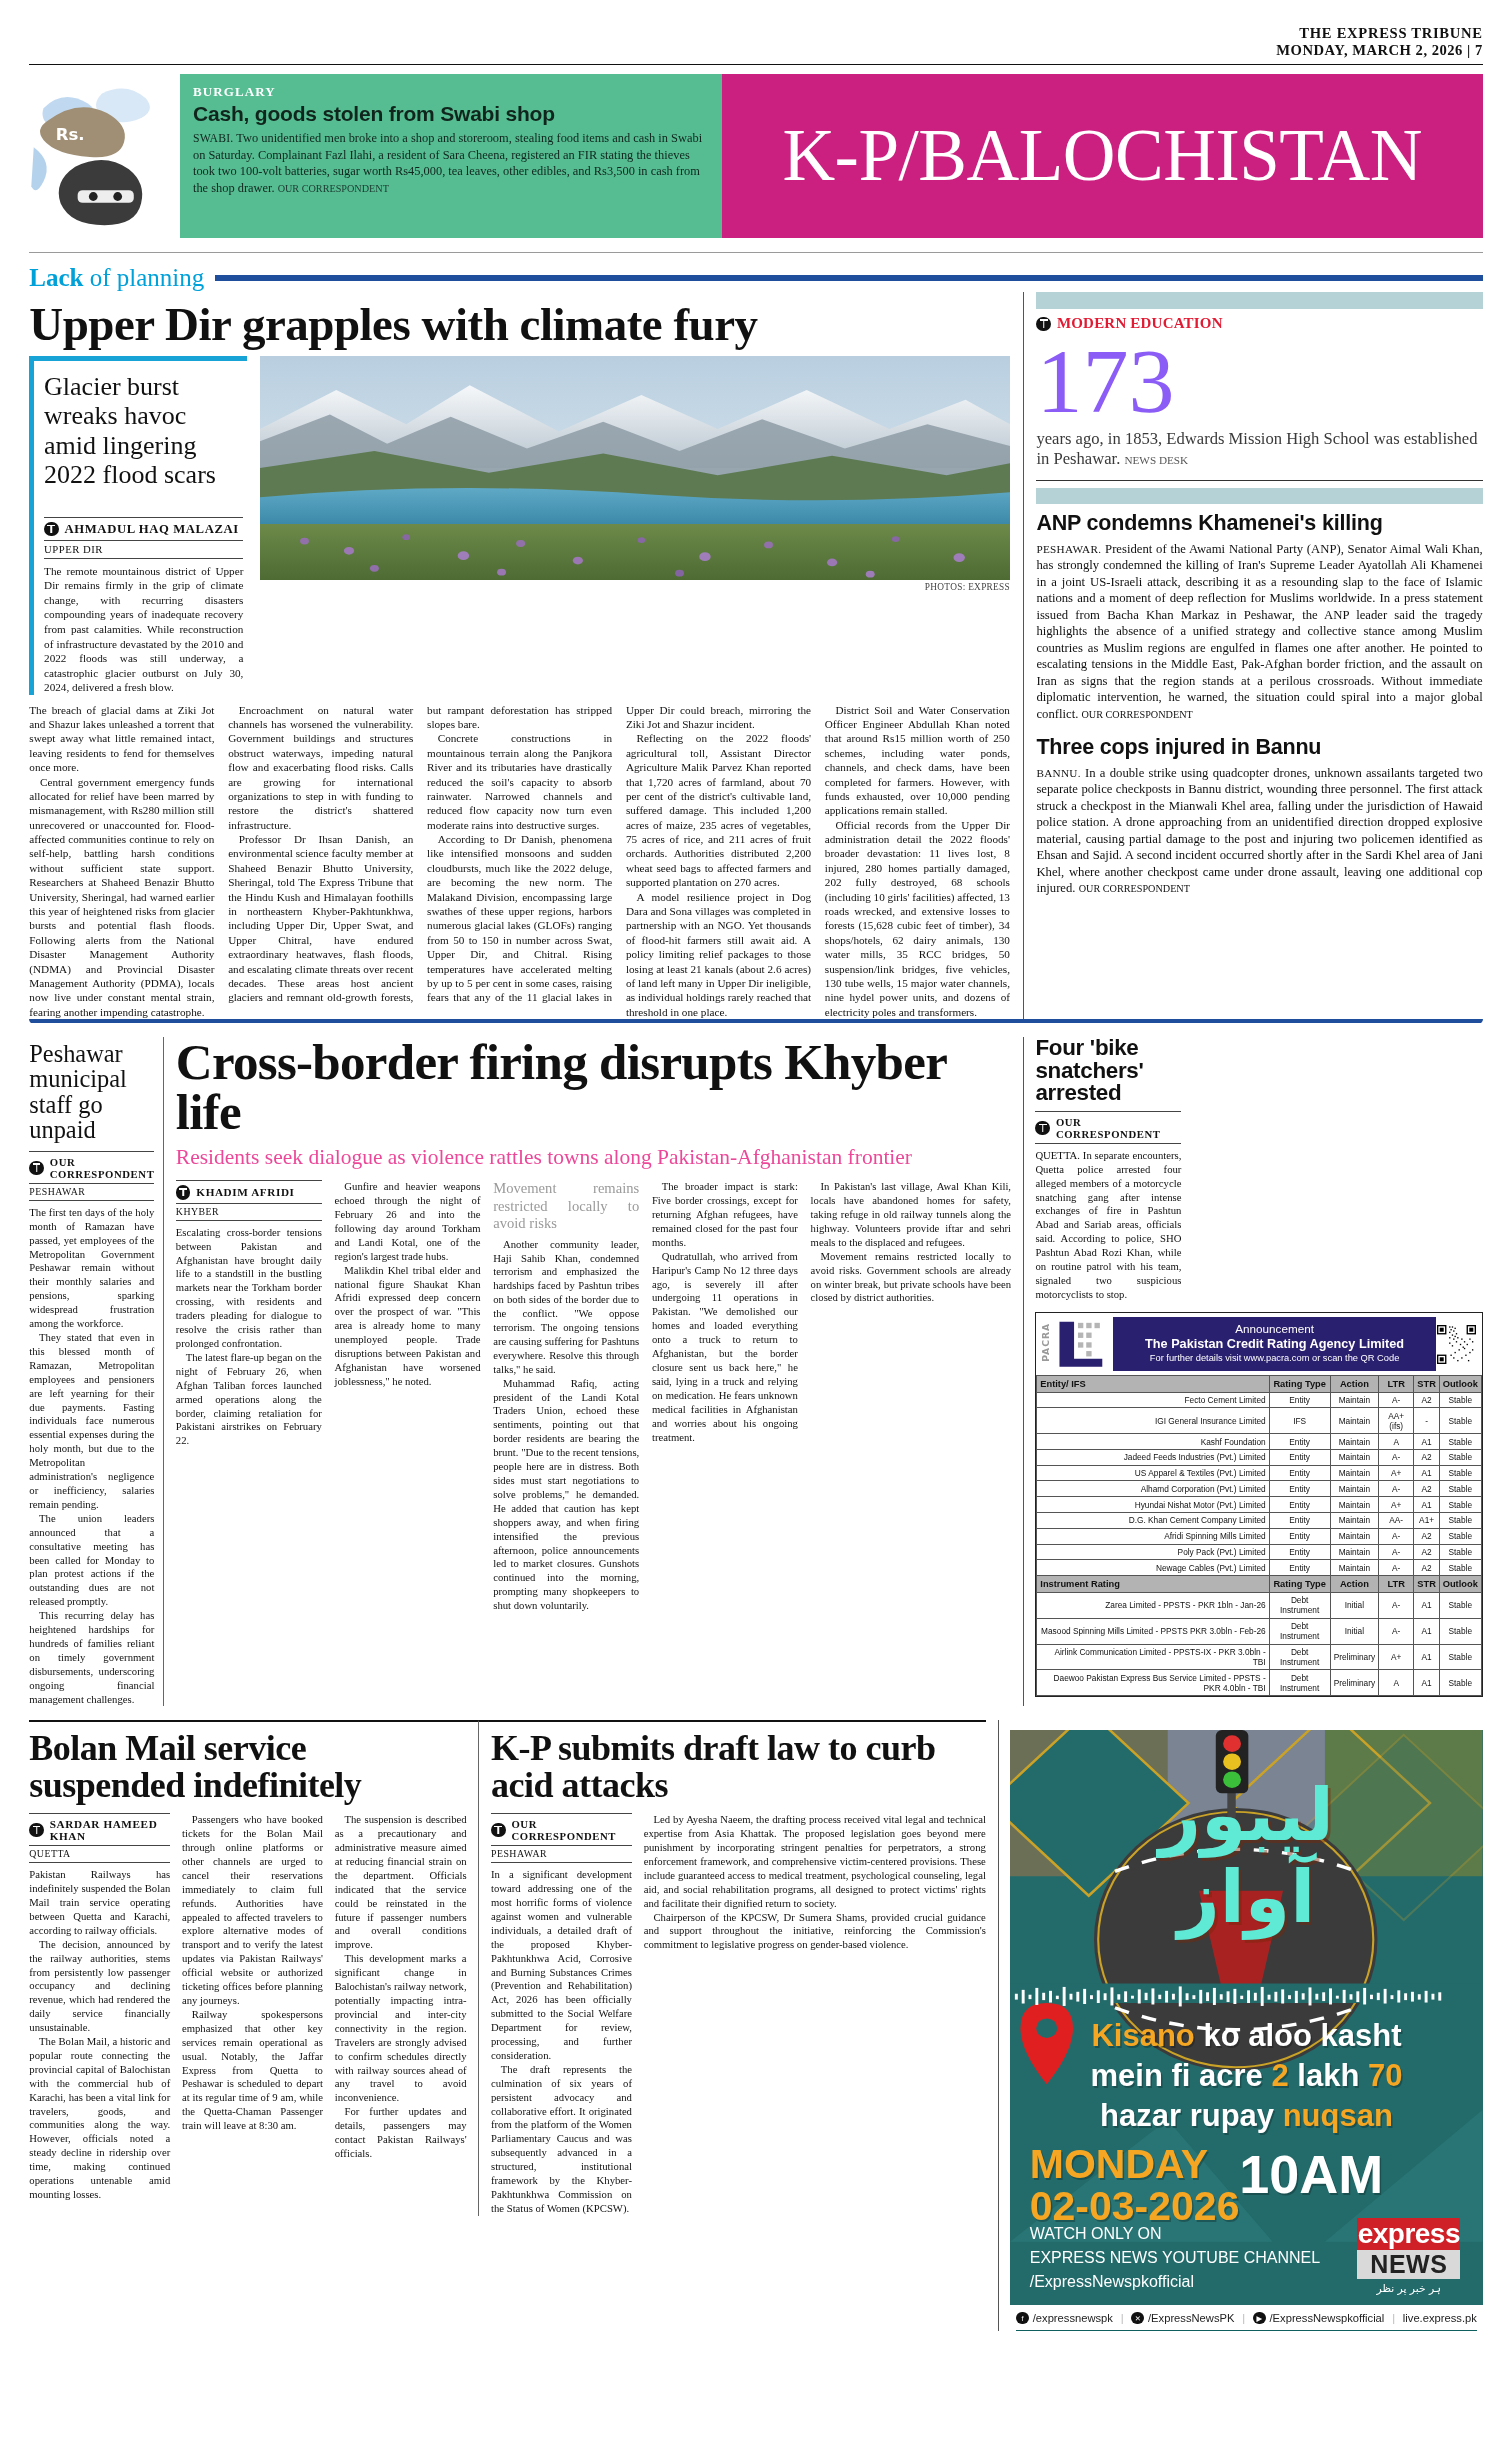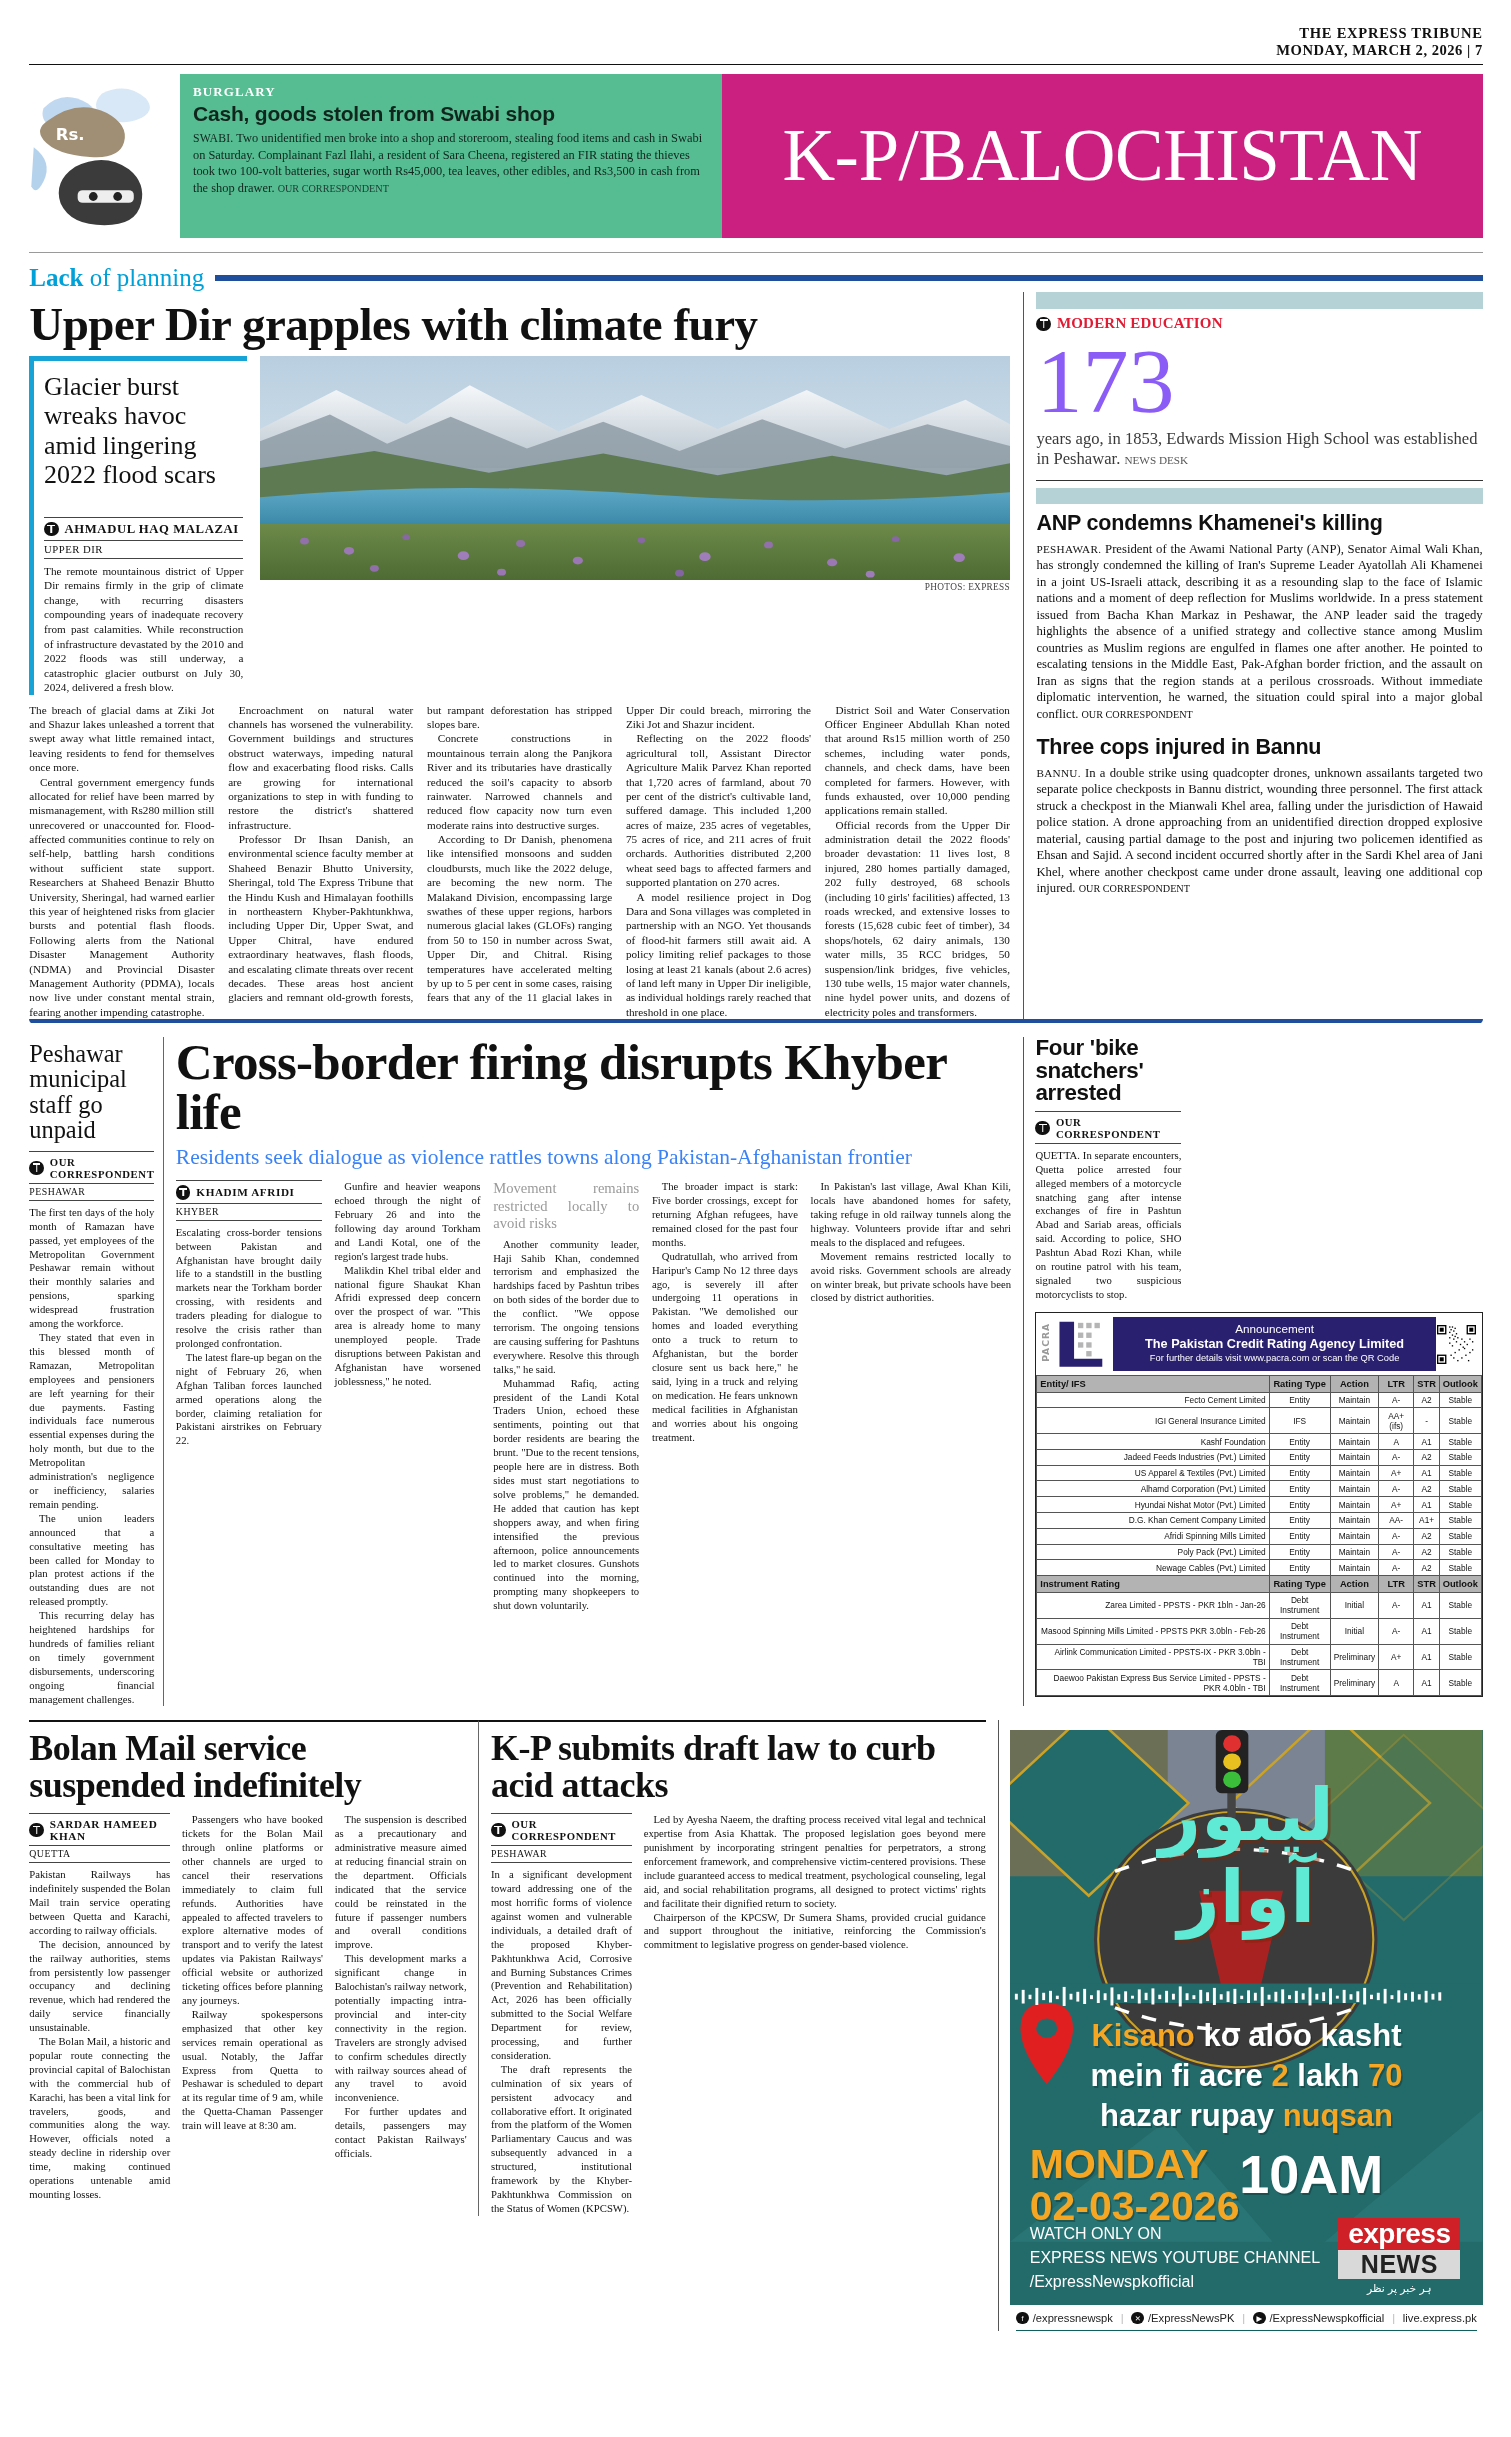--- a/index.html
+++ b/index.html
@@ -107,21 +107,21 @@
   
   .blk2 { margin:12.7px 5.9px 0 5.9px; display:flex; }
   .b2-left { flex:0 0 113px; padding-right:8.8px; }
   .b2-mid { flex:1 1 auto; border-left:1px solid #666; padding:0 11.7px; }
   .b2-right { flex:0 0 460px; border-left:1px solid #555; padding-left:11.7px; }
   .b2-left h3 { font-family:"Liberation Serif", serif; font-weight:400; font-size:24.4px;
                 line-height:1.05; margin:3.9px 0 7.8px 0; }
   .b2-head { font-family:"Liberation Serif", serif; font-size:51px; line-height:0.99;
              margin:0 0 7.8px 0; letter-spacing:-0.7px; }
   .b2-sub { font-family:"Liberation Serif", serif; font-size:21.5px; line-height:1.16;
-            color:#3b82f6; margin:0 0 9.8px 0; }
+            color:#ec4899; margin:0 0 9.8px 0; }
   .pull { font-family:"Liberation Serif", serif; font-size:14.6px; line-height:1.2;
           color:#9a9a9a; }
 
   .b2r-head { font-family:"Liberation Sans", sans-serif; font-weight:700; font-size:22.4px;
               line-height:1.02; margin:0 0 5.9px 0; letter-spacing:-0.3px; }
 
   
   .pacra { border:1.5px solid #222; margin-top:10.7px; background:#fff; }
   .pacra-top { display:flex; align-items:stretch; padding:3.9px; gap:0; }
   .pacra-logo { flex:0 0 73px; background:#fff; position:relative; }
@@ -174,21 +174,21 @@
               color:#ffffff; text-shadow:1.5px 1.5px 0 rgba(0,0,0,.25); }
   .ad-line3 .hi { color:#f5a623; }
   .ad-when { position:absolute; left:19.5px; top:414px; font-family:"Liberation Sans", sans-serif;
              font-weight:700; color:#f5a623; font-size:41px; line-height:1.02;
              text-shadow:1.5px 1.5px 0 rgba(0,0,0,.25); }
   .ad-time { position:absolute; left:229px; top:413px; font-family:"Liberation Sans", sans-serif;
              font-weight:700; color:#ffffff; font-size:54px;
              text-shadow:1.5px 1.5px 0 rgba(0,0,0,.25); }
   .ad-watch { position:absolute; left:19.5px; top:492px; color:#fff;
               font-family:"Liberation Sans", sans-serif; font-size:16px; line-height:1.5; }
-  .ad-logo { position:absolute; right:22.4px; top:488px; width:122px; }
+  .ad-logo { position:absolute; right:22.4px; top:488px; width:103px; }
   .ad-logo .e1 { background:#cf2027; color:#fff; font-family:"Liberation Sans", sans-serif;
                  font-weight:700; font-size:28px; text-align:center; letter-spacing:-0.5px; }
   .ad-logo .e2 { background:#d9d9d9; color:#222; font-family:"Liberation Sans", sans-serif;
                  font-weight:700; font-size:25px; text-align:center; letter-spacing:0.5px; }
   .ad-logo .e3 { color:#fff; text-align:center; font-size:10.7px; margin-top:2.9px;
                  font-family:"DejaVu Sans", sans-serif; direction:rtl; }
 
   
   .social { margin:6.8px 5.9px 0 5.9px; display:flex; justify-content:flex-end;
             align-items:center; gap:7.8px; font-family:"Liberation Sans", sans-serif;

